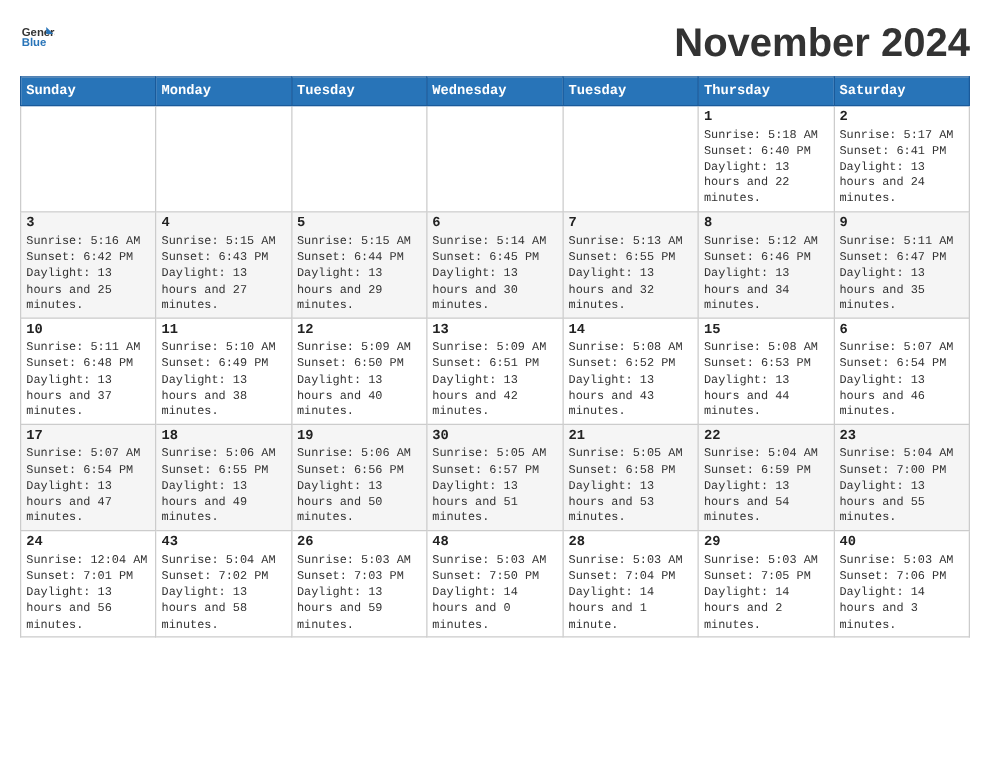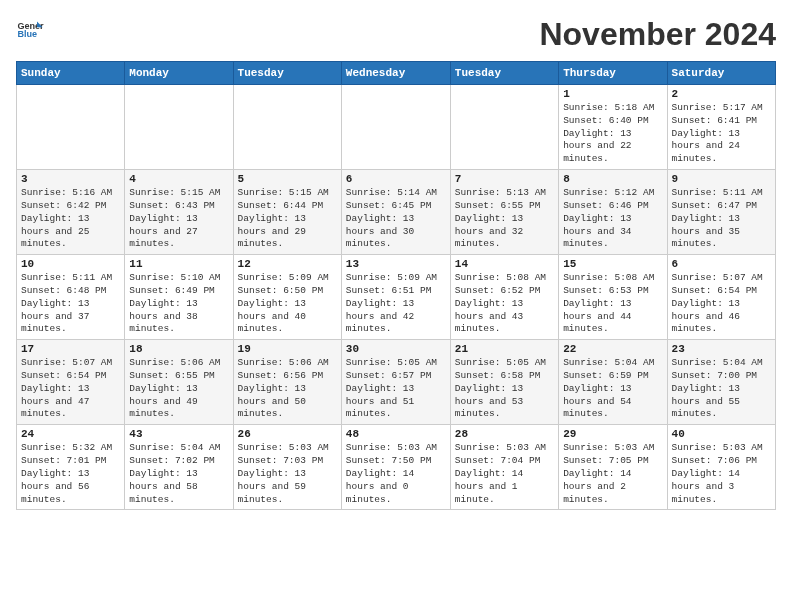--- a/index.html
+++ b/index.html
@@ -255,21 +255,21 @@
         <td>
           <span class="day-number">23</span>
           <div class="day-info">Sunrise: 5:04 AM
 Sunset: 7:00 PM
 Daylight: 13 hours and 55 minutes.</div>
         </td>
       </tr>
       <tr>
         <td>
           <span class="day-number">24</span>
-          <div class="day-info">Sunrise: 5:32 AM
+          <div class="day-info">Sunrise: 12:04 AM
 Sunset: 7:01 PM
 Daylight: 13 hours and 56 minutes.</div>
         </td>
         <td>
           <span class="day-number">43</span>
           <div class="day-info">Sunrise: 5:04 AM
 Sunset: 7:02 PM
 Daylight: 13 hours and 58 minutes.</div>
         </td>
         <td>

